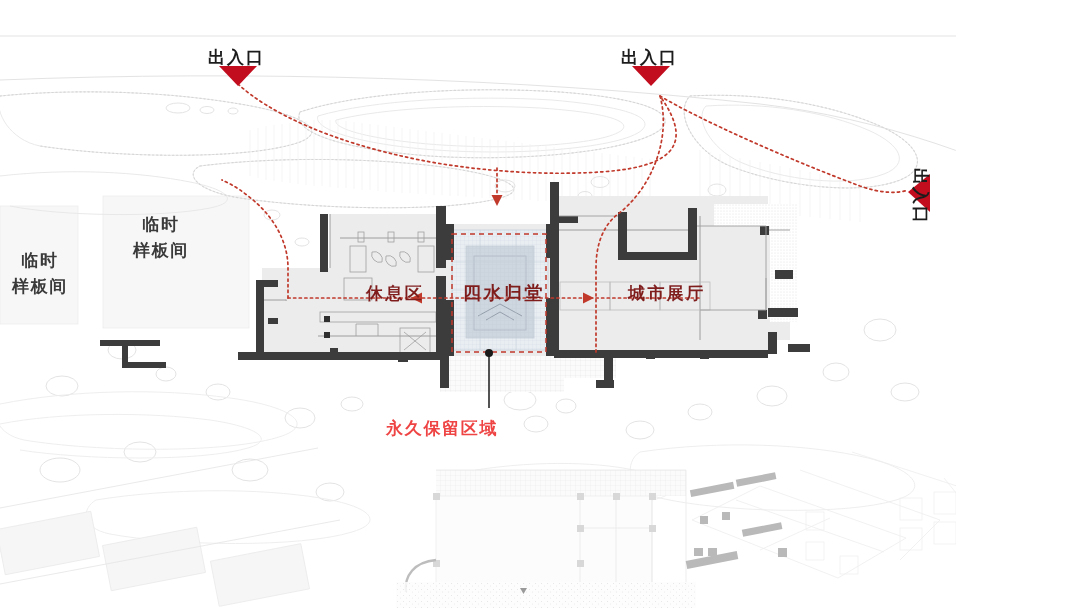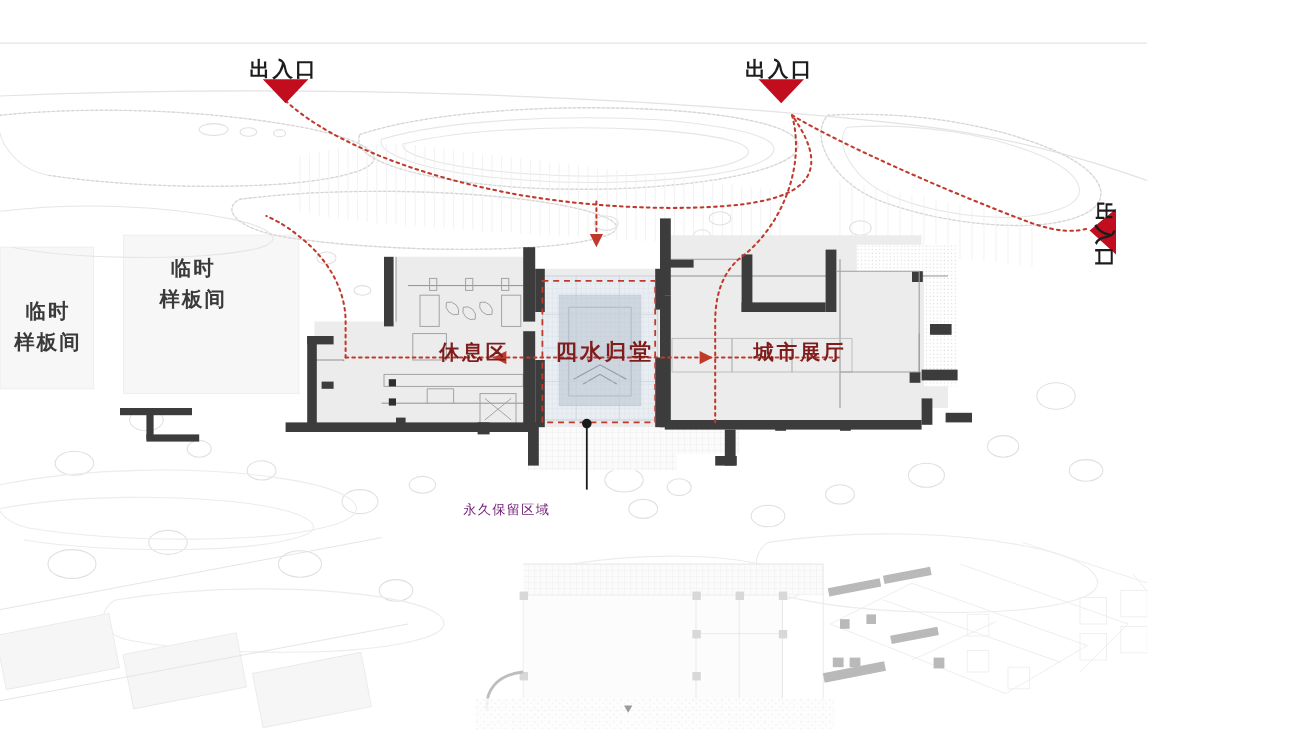--- a/index.html
+++ b/index.html
@@ -5,21 +5,21 @@
   html,body{margin:0;padding:0;background:#ffffff;}
   body{font-family:"DejaVu Sans","Liberation Sans",sans-serif;}
   #stage{position:relative;width:956px;height:608px;background:#ffffff;overflow:hidden;}
   #plan{position:absolute;left:0;top:0;width:1080px;height:608px;}
   .lbl{position:absolute;color:#2b2b2b;font-family:"DejaVu Sans","Liberation Sans",sans-serif;
        white-space:nowrap;letter-spacing:.06em;}
   .lbl.ent{font-size:17px;font-weight:600;letter-spacing:.12em;color:#1c1c1c;}
   .lbl.room{font-size:17px;font-weight:600;letter-spacing:.14em;color:#7f1d1d;}
   .lbl.room.big{font-size:18px;}
   .lbl.tmp{font-size:17px;font-weight:600;line-height:1.5em;text-align:center;color:#3a3a3a;letter-spacing:.1em;}
-  .lbl.note{font-size:11px;font-weight:400;letter-spacing:.1em;color:#701a75;}
+  .lbl.note{font-size:17px;font-weight:700;letter-spacing:.1em;color:#ef4444;}
   .lbl.rot{transform:rotate(90deg);transform-origin:left top;}
 </style>
 </head>
 <body>
 
 <div id="stage">
 
   <svg id="plan" viewBox="0 0 1080 608">
     <defs>
       <pattern id="hatchDots" width="3" height="3" patternUnits="userSpaceOnUse">

